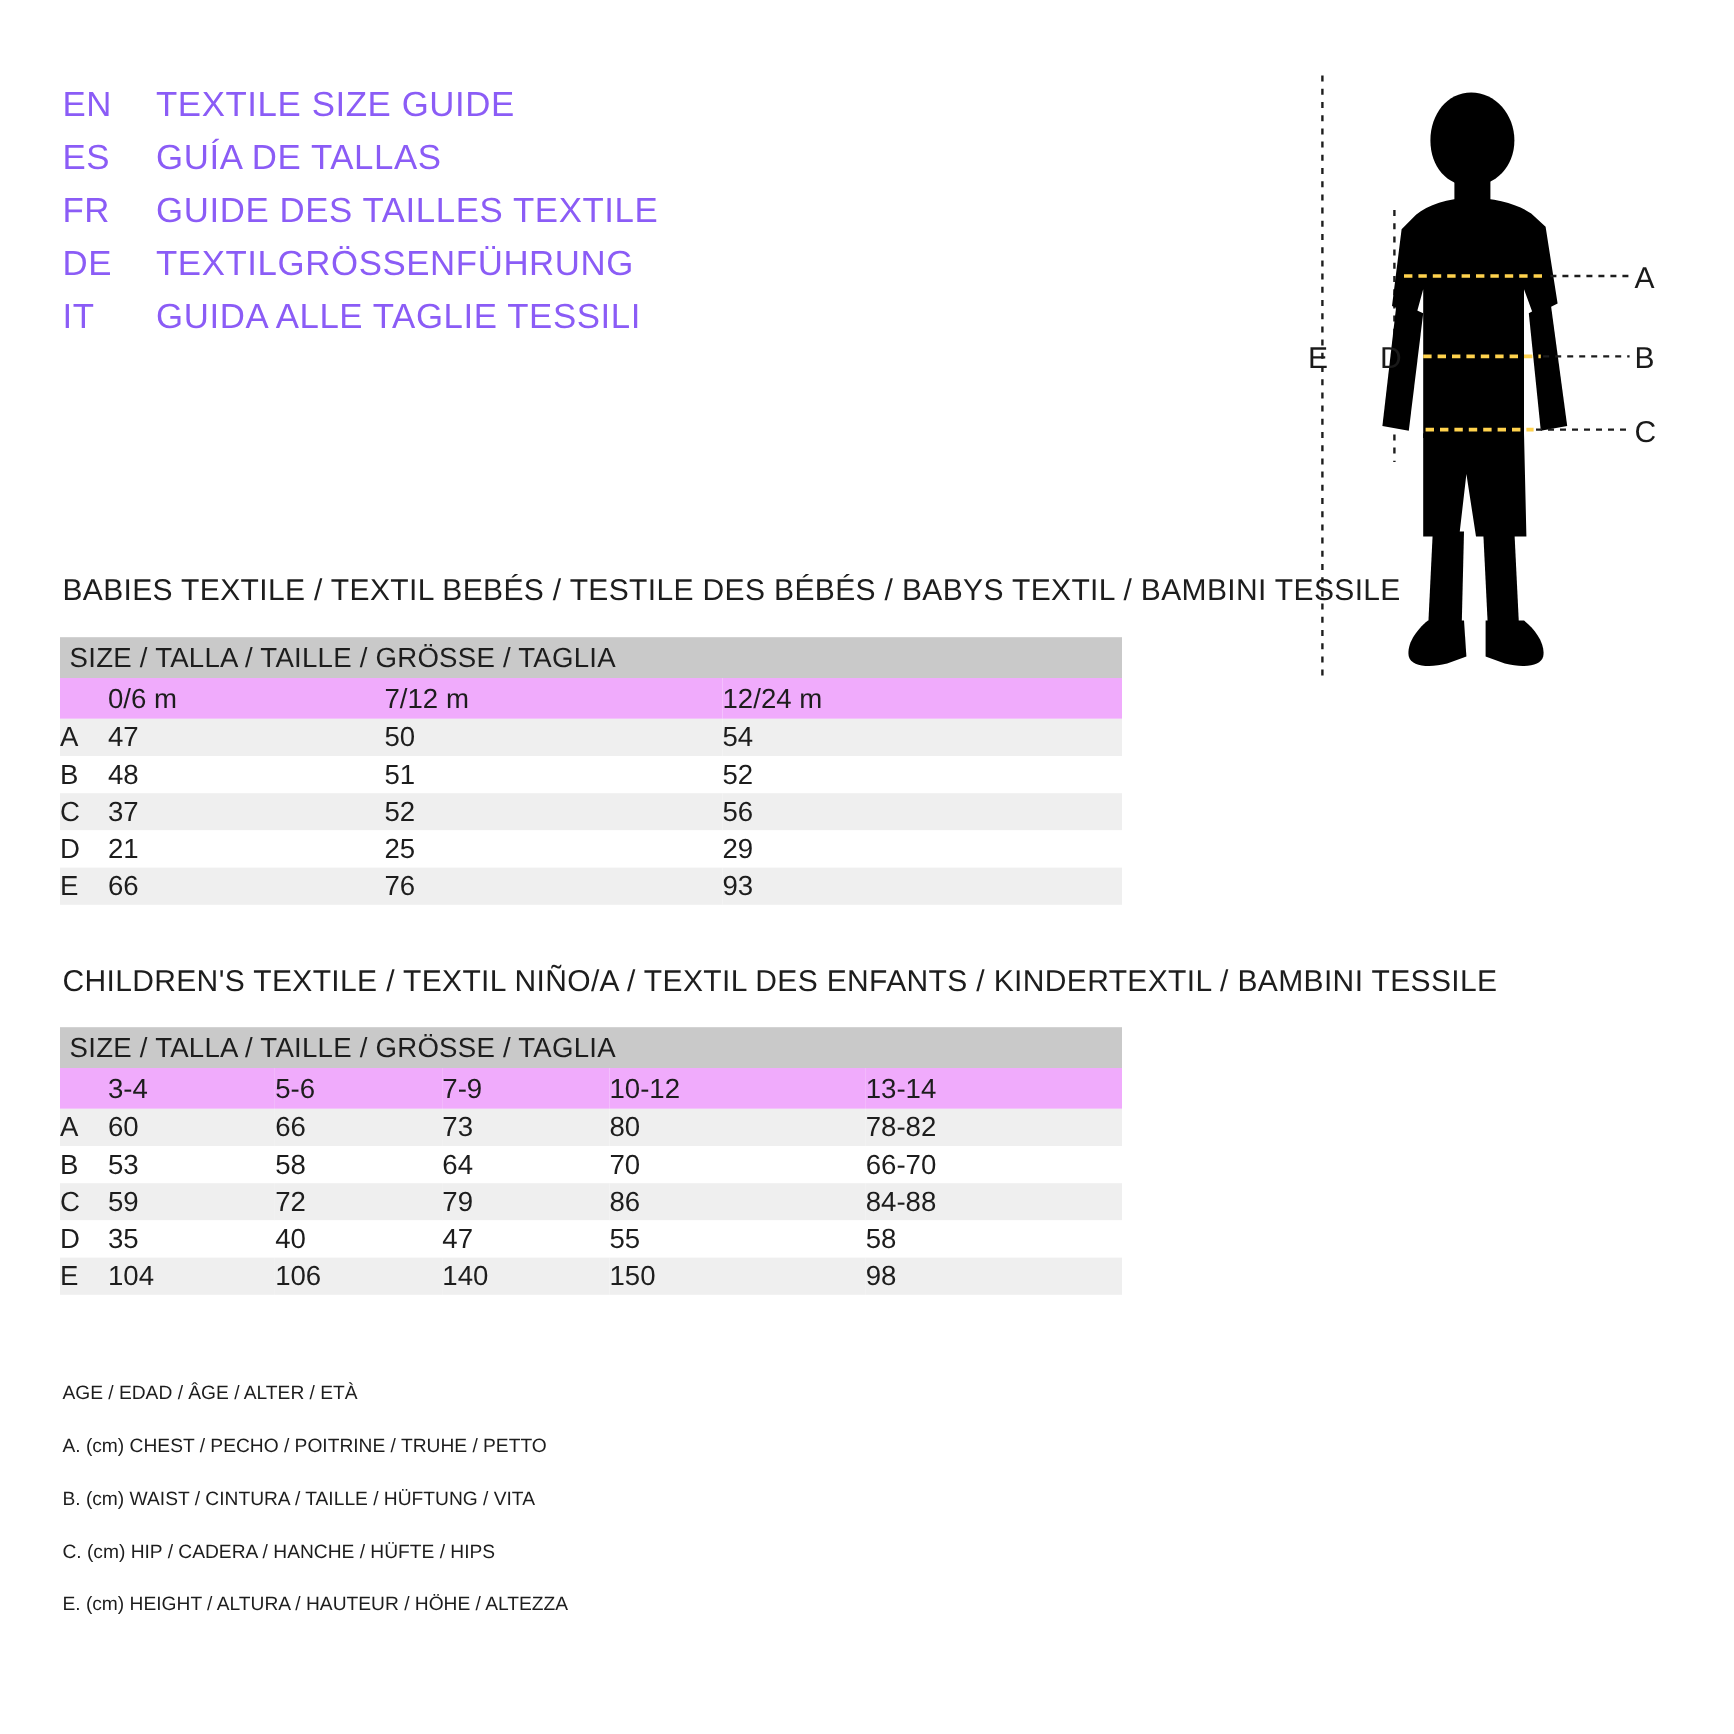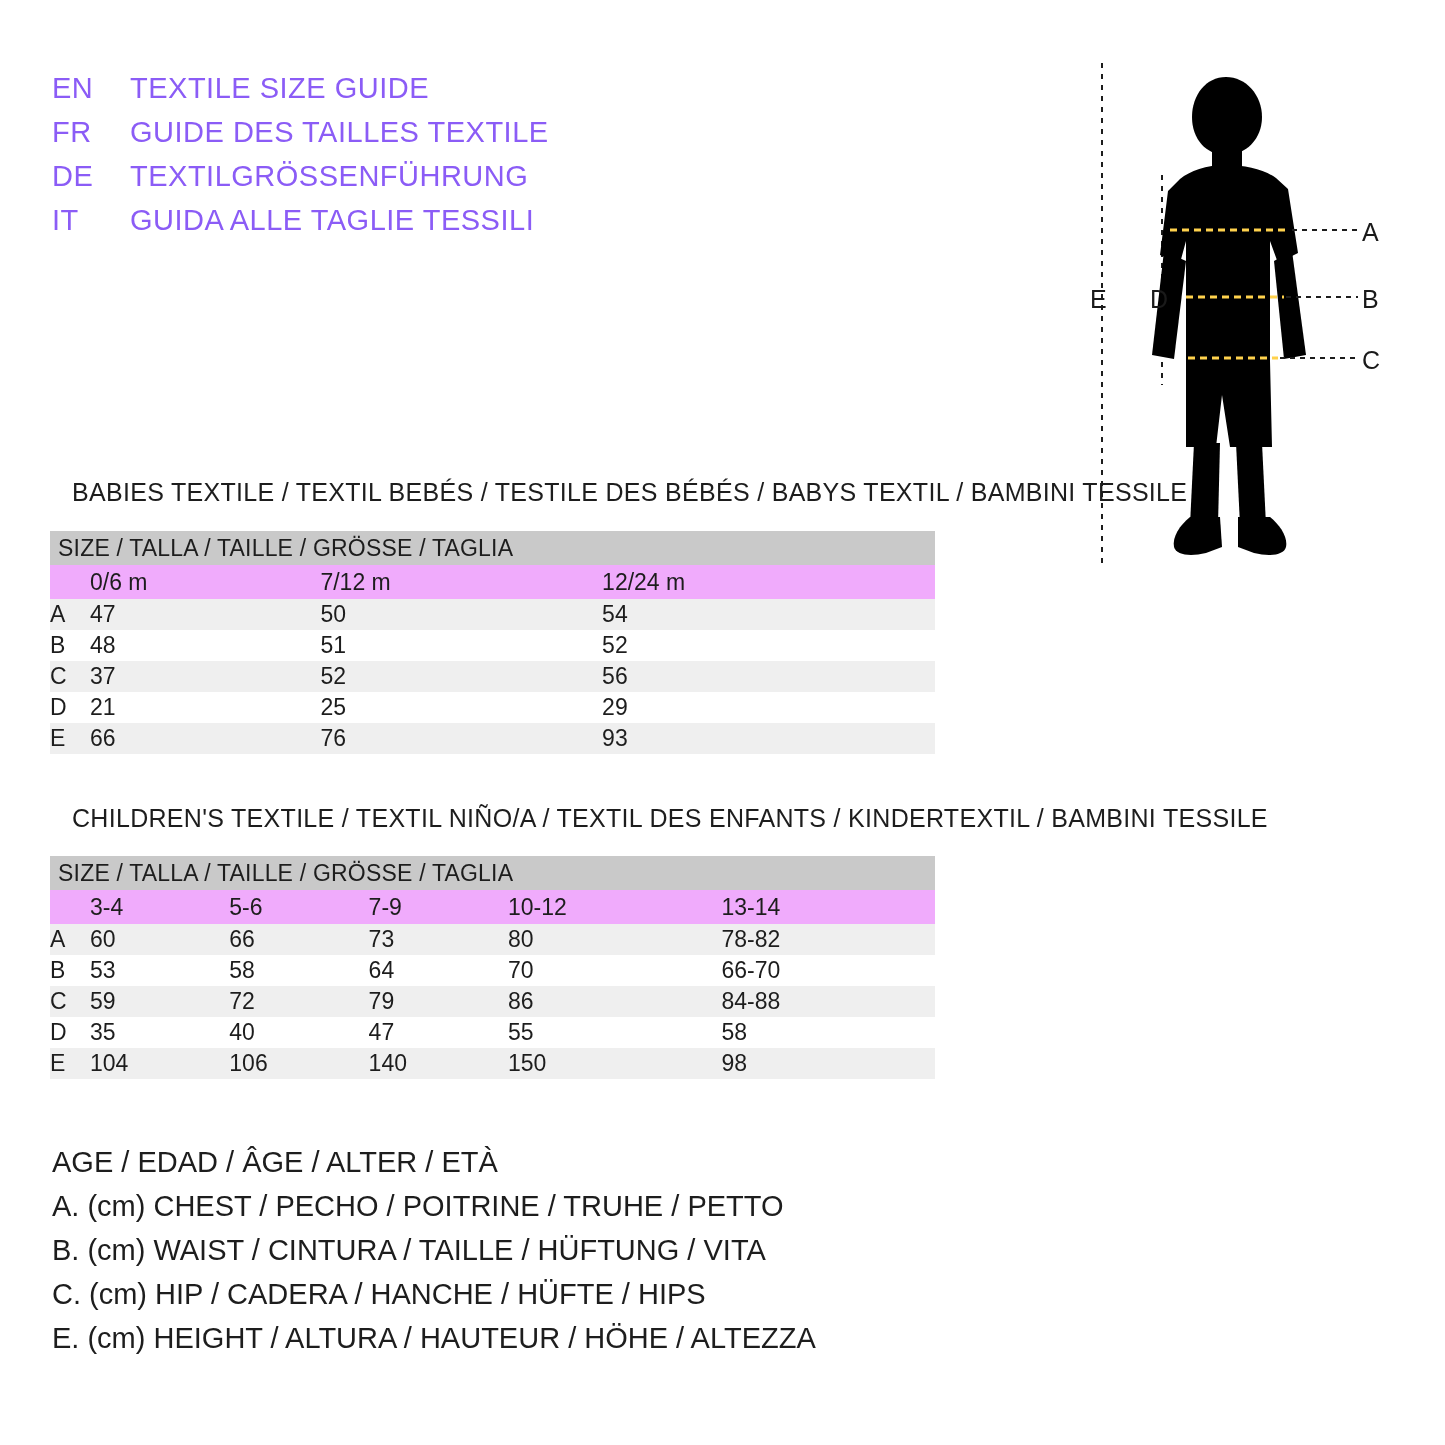--- a/index.html
+++ b/index.html
@@ -53,21 +53,20 @@
     top: 0;
   }
 
   
   .section-title {
     position: absolute;
     font-size: 25px;
     letter-spacing: 0.3px;
     color: #1d1d1d;
     white-space: nowrap;
-    margin-left: 20px;
   }
   #babies-title { left: 52px; top: 478px; }
   #children-title { left: 52px; top: 804px; }
 
   
   .size-table {
     position: absolute;
     border-collapse: collapse;
     font-size: 23px;
     color: #1d1d1d;
@@ -100,33 +99,37 @@
     width: 40px;
     padding-left: 8px;
   }
   .cellpad { padding-left: 6px; }
 
   
   .legend {
     position: absolute;
     left: 52px;
     top: 1140px;
-    font-size: 29px;
+    font-size: 16px;
     color: #1d1d1d;
     line-height: 44px;
   }
   .legend div { white-space: nowrap; }
 </style>
 </head>
 <body>
 
 <div class="titles">
   <div class="title-row">
     <span class="title-lang">EN</span>
     <span class="title-text">TEXTILE SIZE GUIDE</span>
+  </div>
+  <div class="title-row">
+    <span class="title-lang">ES</span>
+    <span class="title-text">GUÍA DE TALLAS</span>
   </div>
   <div class="title-row">
     <span class="title-lang">FR</span>
     <span class="title-text">GUIDE DES TAILLES TEXTILE</span>
   </div>
   <div class="title-row">
     <span class="title-lang">DE</span>
     <span class="title-text">TEXTILGRÖSSENFÜHRUNG</span>
   </div>
   <div class="title-row">

